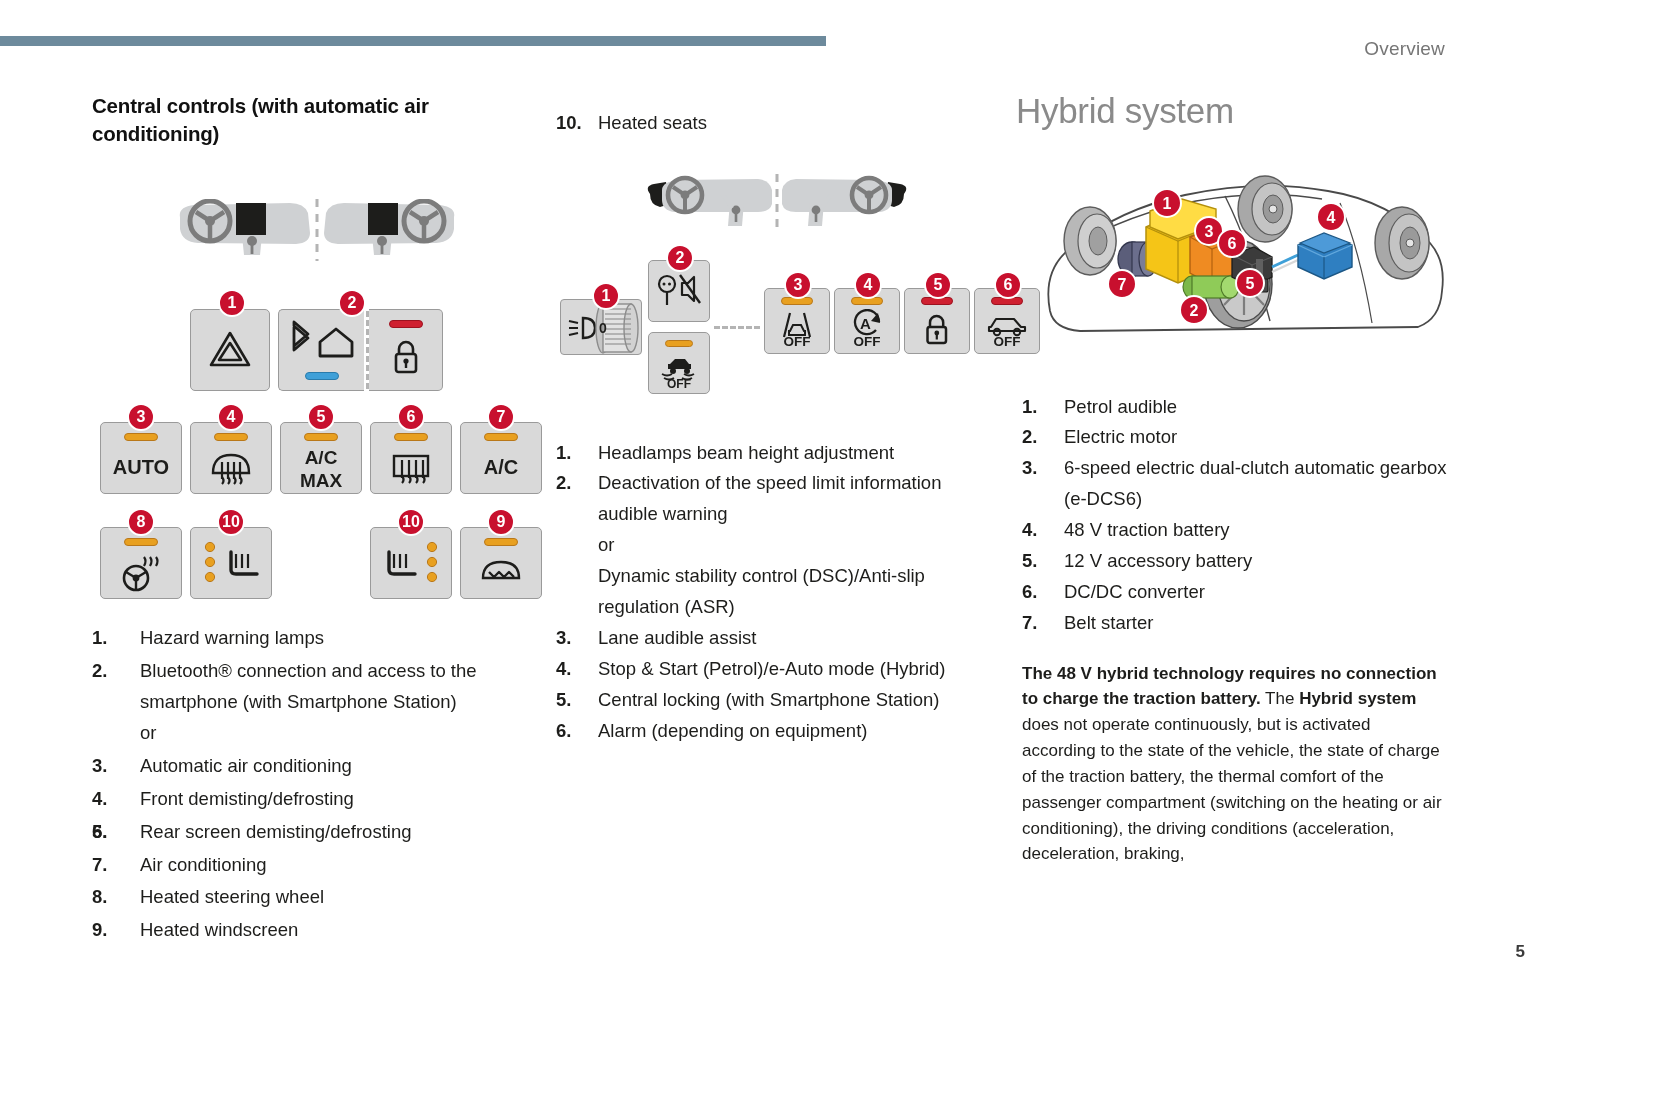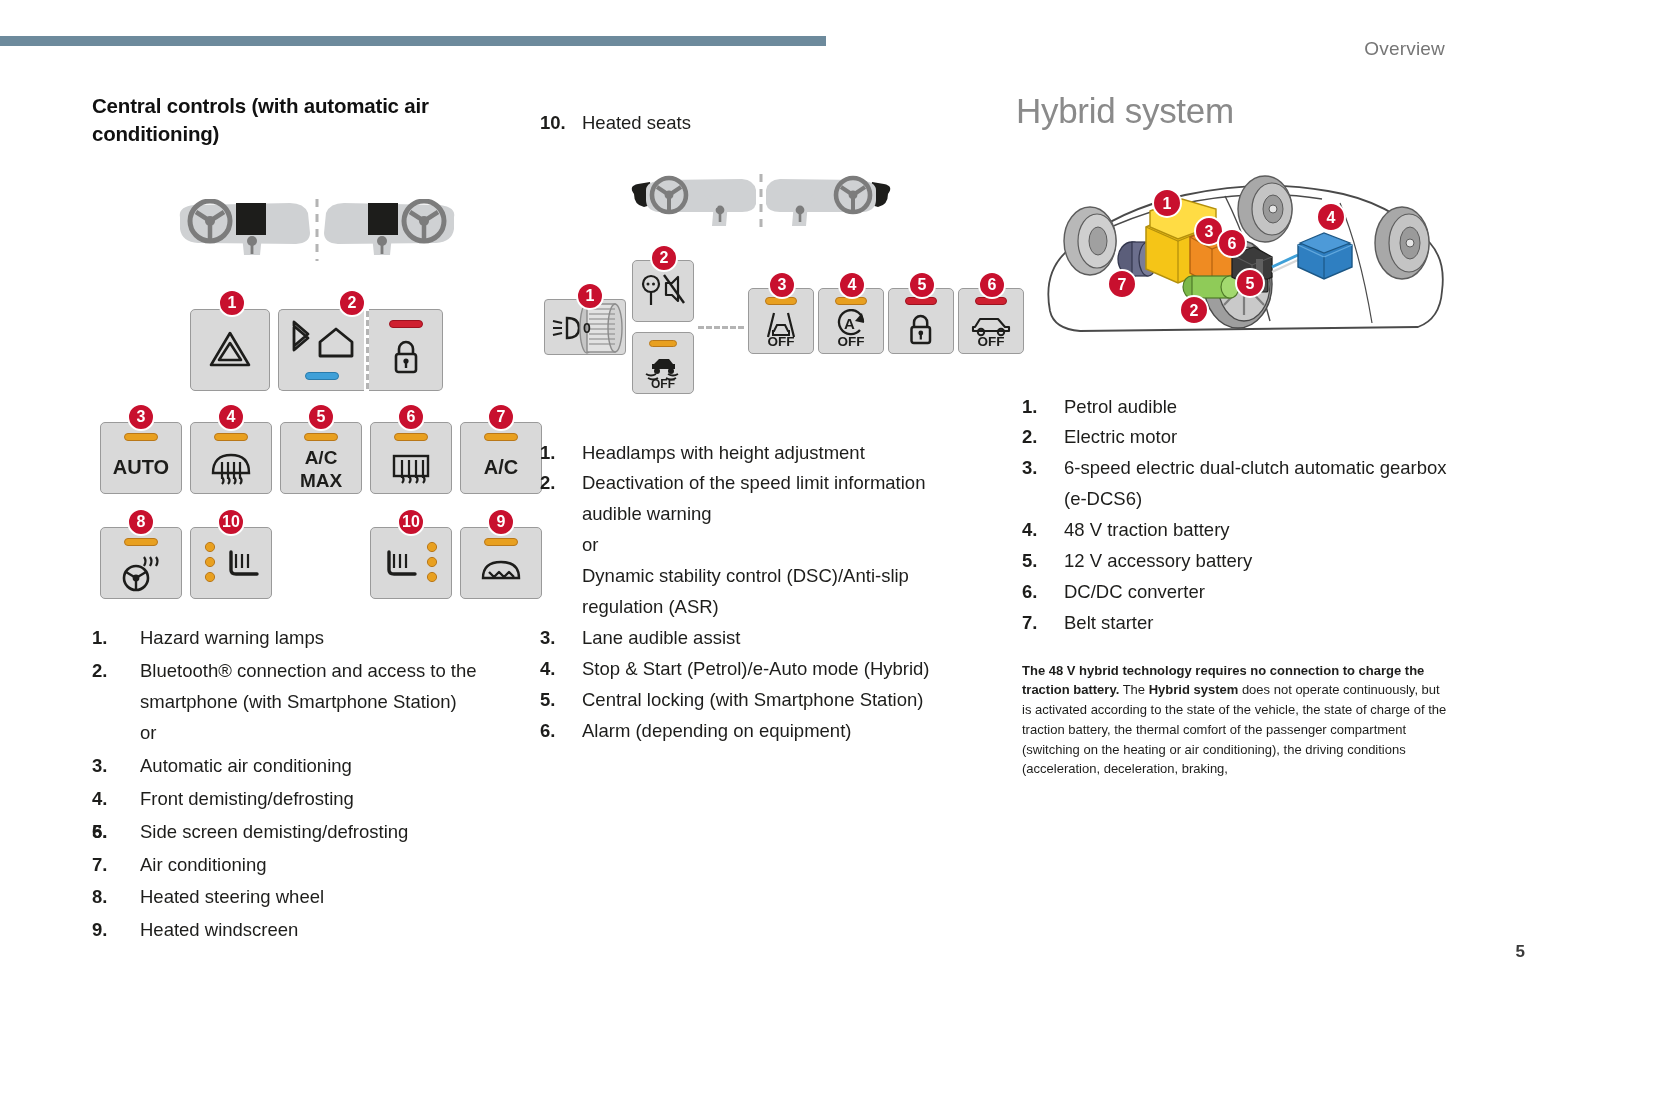--- a/index.html
+++ b/index.html
@@ -19,21 +19,21 @@
     background: #6d8a9c;
   }
   .header-title {
     position: absolute; right: 208px; top: 38px;
     font-size: 19px; color: #767676; letter-spacing: .2px;
   }
 
   
   .col { position: absolute; top: 92px; }
   .col-left  { left: 92px;  width: 430px; }
-  .col-mid   { left: 540px; width: 432px; }
+  .col-mid   { left: 556px; width: 432px; }
   .col-right { left: 1016px;width: 432px; }
 
   h2.sec-title {
     font-size: 20.5px; font-weight: 700; line-height: 1.35;
     letter-spacing: -.2px; color: #111;
   }
   h1.hybrid-title {
     font-size: 35px; font-weight: 400; color: #8a8a8a;
     letter-spacing: -.3px; line-height: 1.1;
   }
@@ -53,21 +53,21 @@
   .sub-line { display: block; }
 
   .standalone-item {
     position: relative; padding-left: 42px;
     font-size: 18.5px; line-height: 1.6;
   }
   .standalone-item .num { position: absolute; left: 0; top: 0; font-weight: 700; }
 
   
   p.body {
-    font-size: 13px; line-height: 1.52; margin-top: 22px;
+    font-size: 17px; line-height: 1.52; margin-top: 22px;
   }
   p.body b { font-weight: 700; }
 
   
   .dash { position: relative; }
   .dash svg { display: block; }
 
   
   .panel { position: relative; }
 
@@ -308,21 +308,21 @@
       </li>
       <li>
         <span class="num">4.</span>
         <span class="sub-line">Front demisting/defrosting</span>
       </li>
       <li>
         <span class="num">5.</span>
       </li>
       <li>
         <span class="num">6.</span>
-        <span class="sub-line">Side screen demisting/defrosting</span>
+        <span class="sub-line">Rear screen demisting/defrosting</span>
       </li>
       <li>
         <span class="num">7.</span>
         <span class="sub-line">Air conditioning</span>
       </li>
       <li>
         <span class="num">8.</span>
         <span class="sub-line">Heated steering wheel</span>
       </li>
       <li>
@@ -472,21 +472,21 @@
           </svg>
         </div>
         <div class="lbl" style="bottom:4px;font-size:13.5px;">OFF</div>
       </div>
       <div class="callout" style="left:438px;top:25px;">6</div>
     </div>
 
     <ol class="numlist tight" style="margin-top:22px;">
       <li>
         <span class="num">1.</span>
-        <span class="sub-line">Headlamps with height adjustment</span>
+        <span class="sub-line">Headlamps beam height adjustment</span>
       </li>
       <li>
         <span class="num">2.</span>
         <span class="sub-line">Deactivation of the speed limit information audible warning</span>
         <span class="sub-line">or</span>
         <span class="sub-line">Dynamic stability control (DSC)/Anti-slip regulation (ASR)</span>
       </li>
       <li>
         <span class="num">3.</span>
         <span class="sub-line">Lane audible assist</span>

